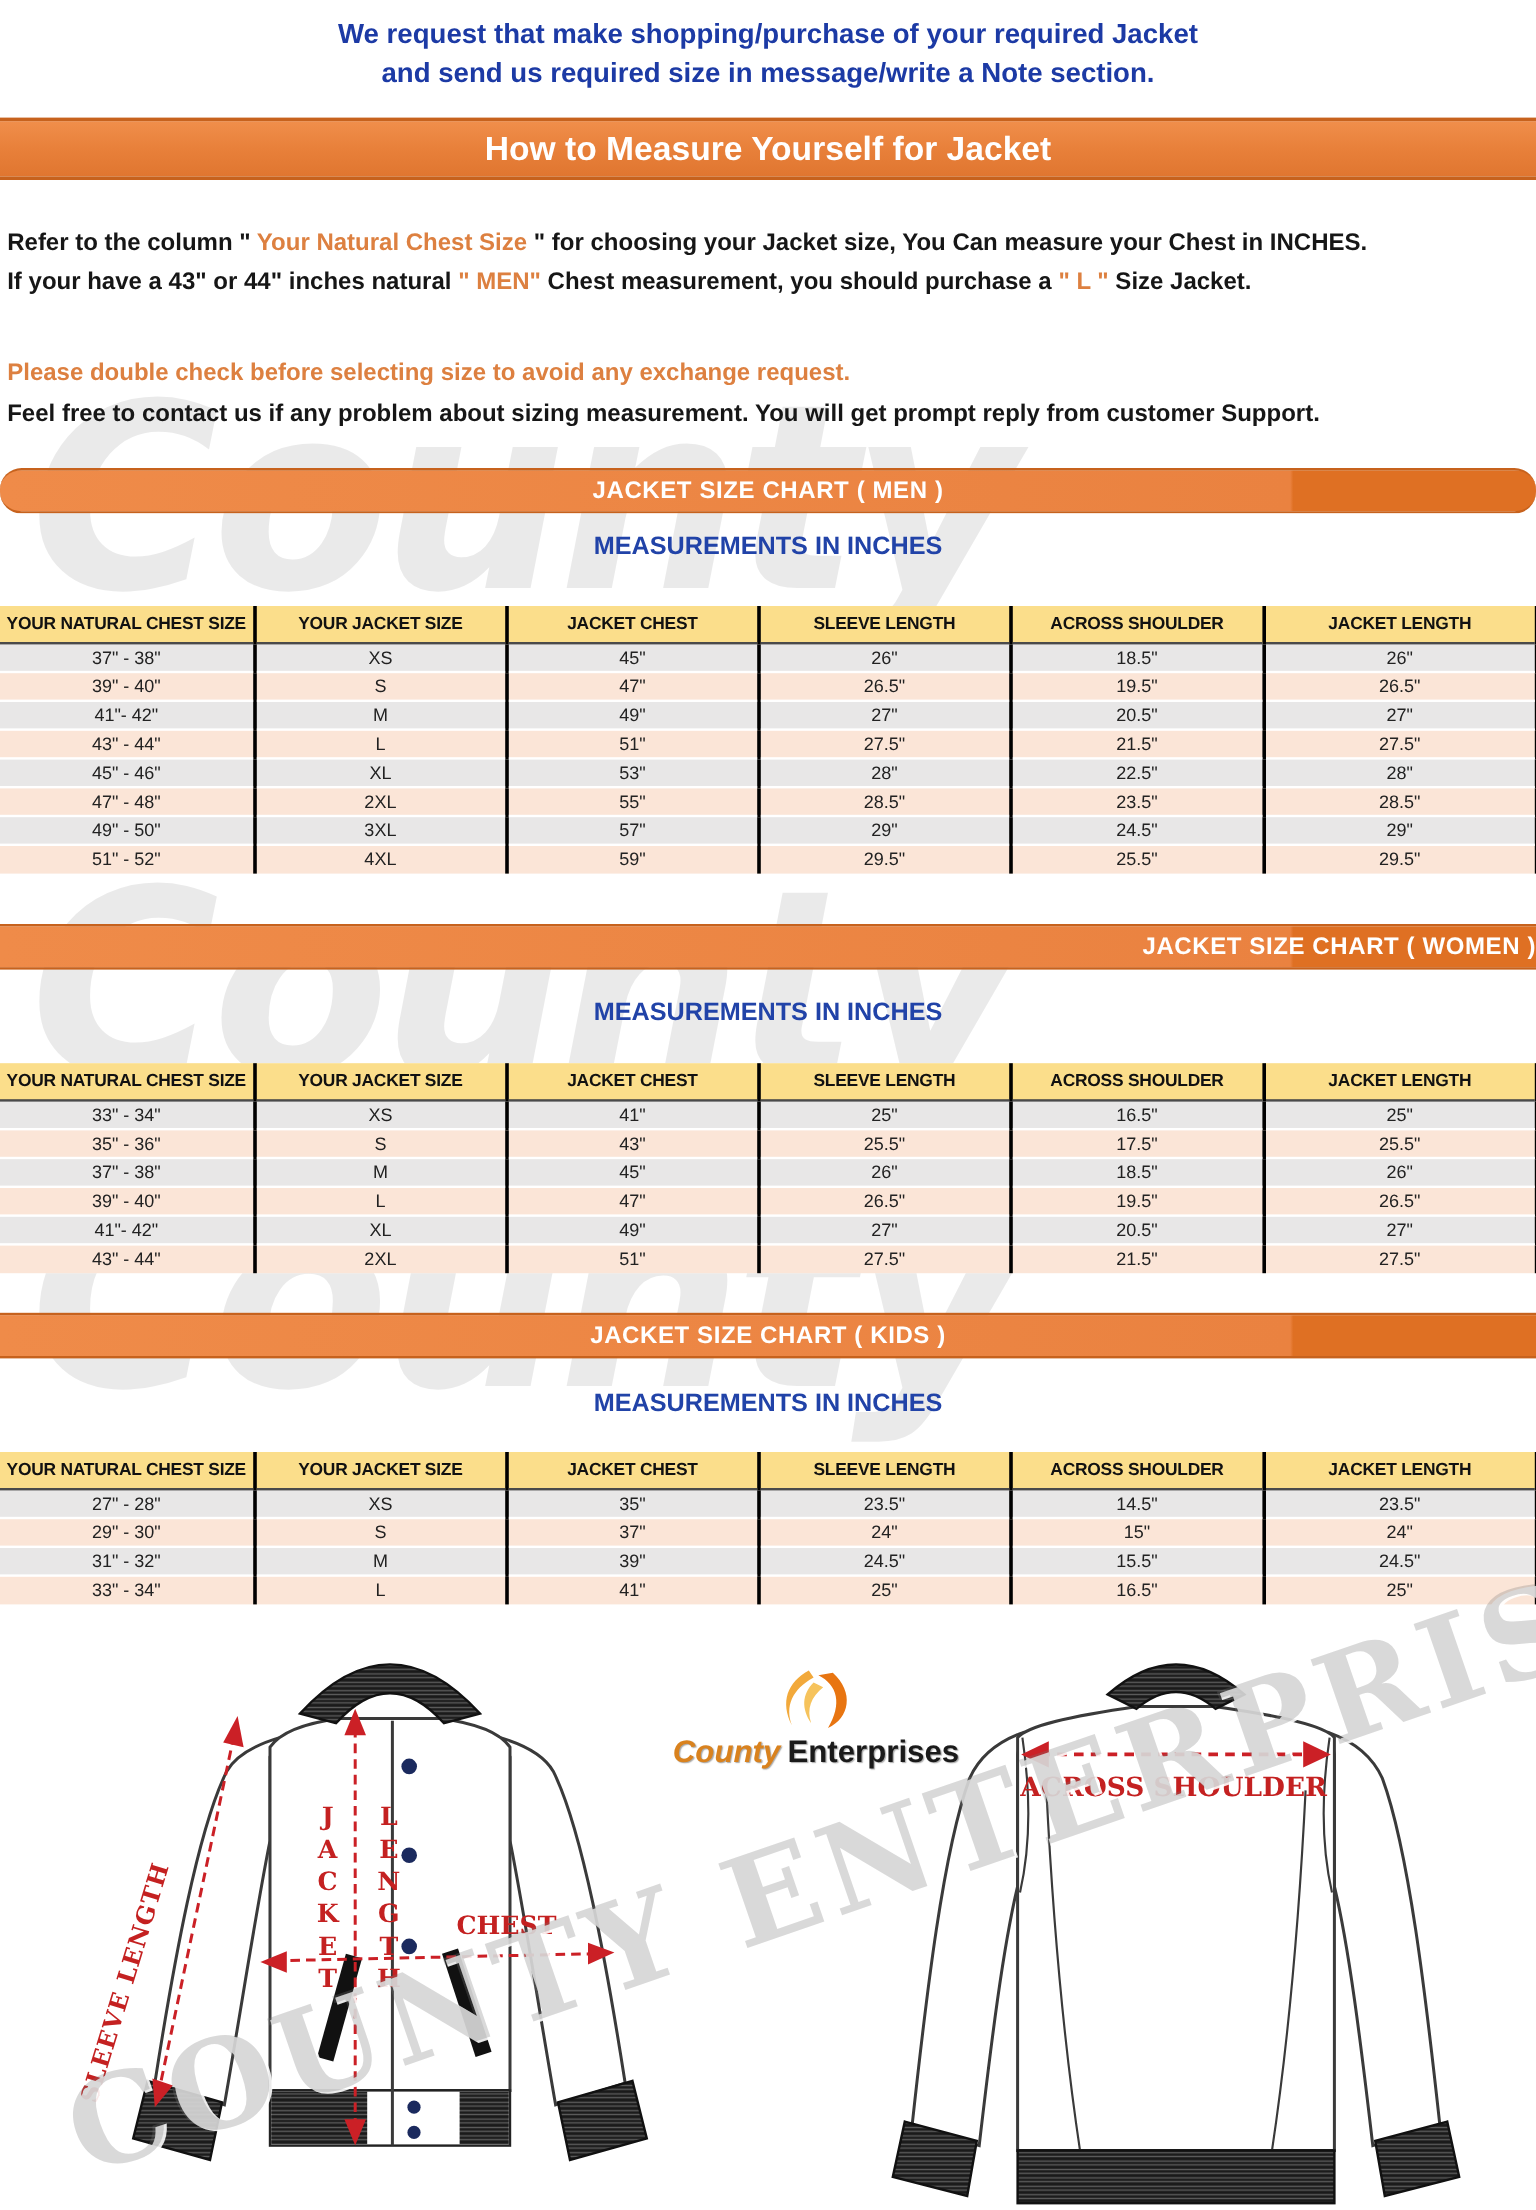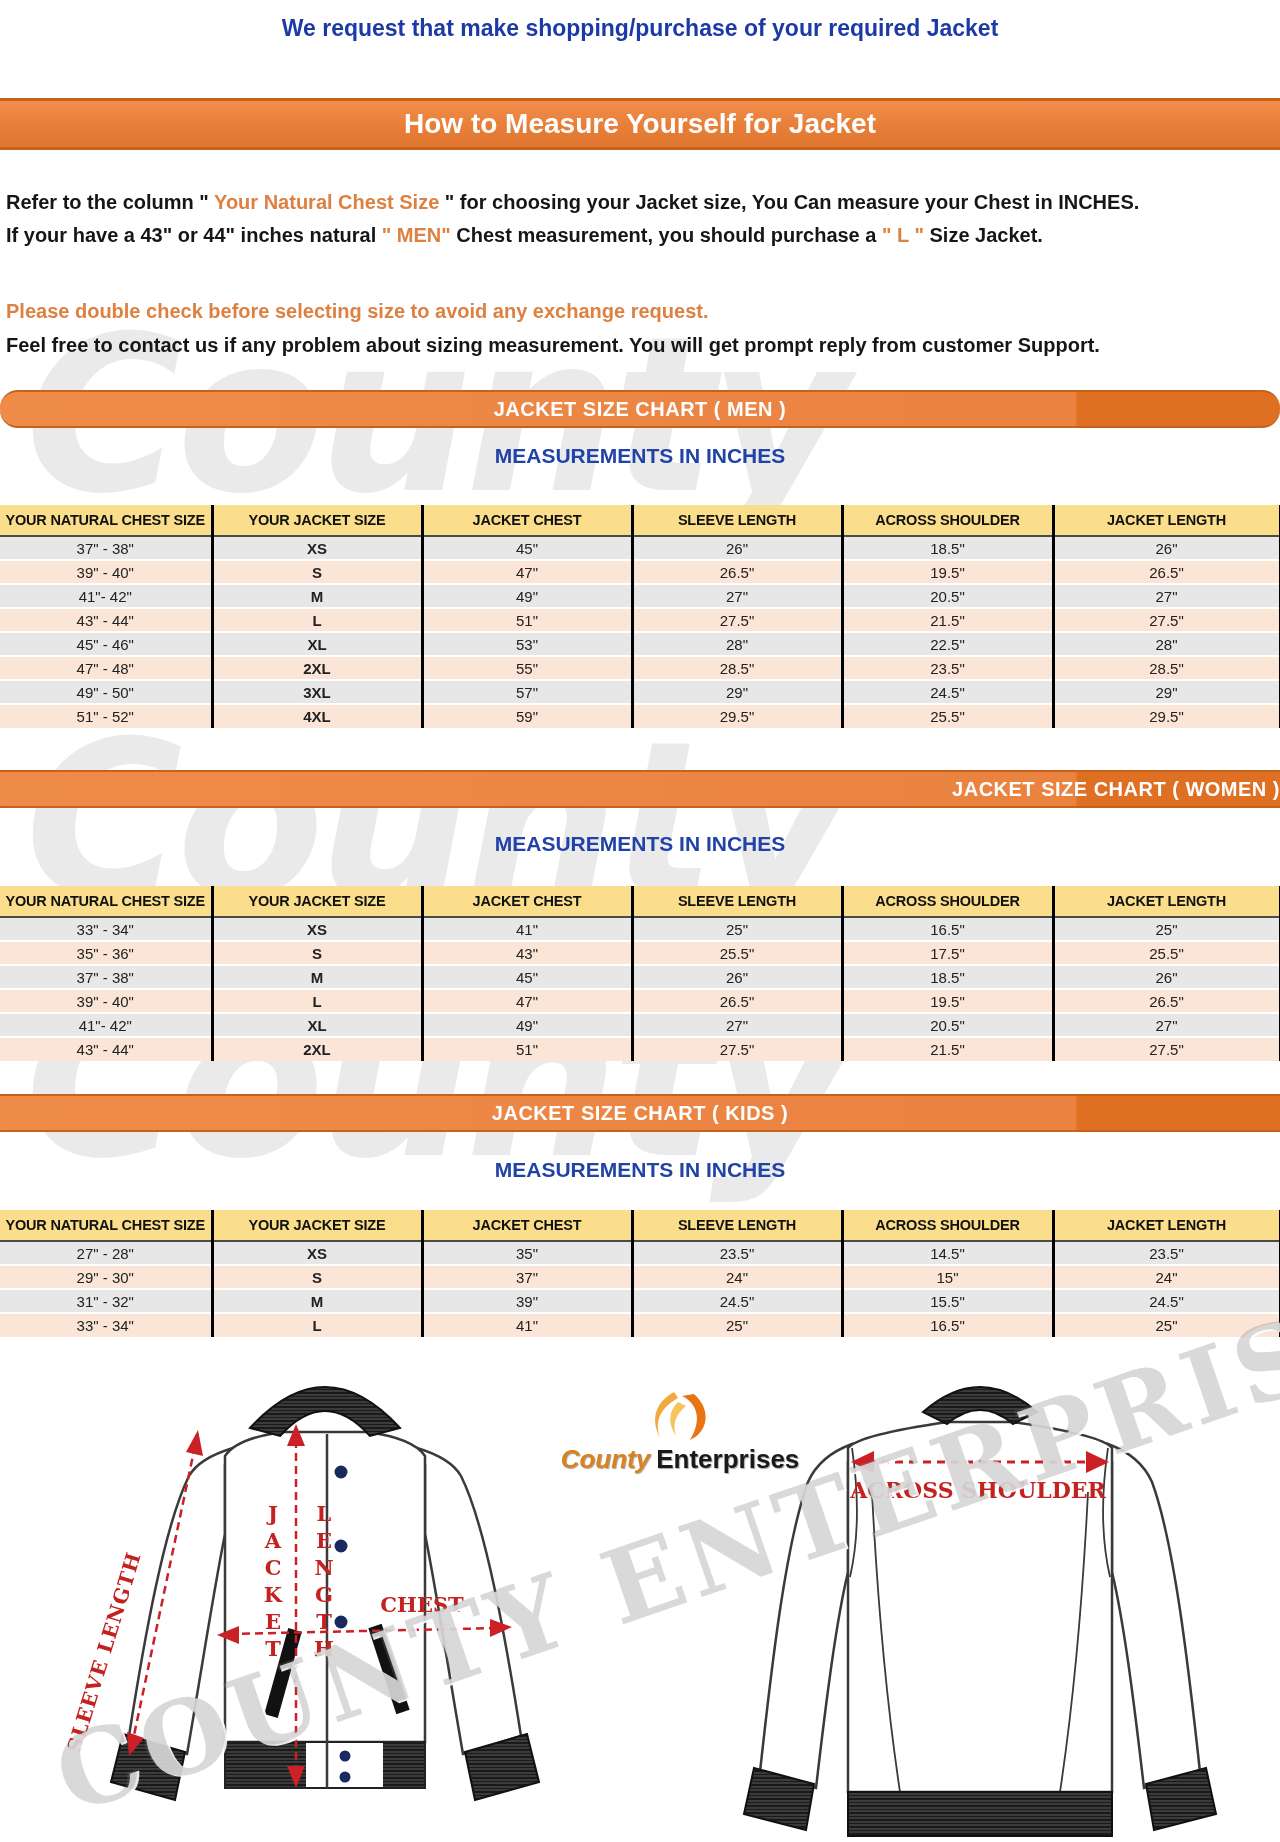--- a/index.html
+++ b/index.html
@@ -44,21 +44,21 @@
   table.size-table { position:absolute; z-index:1; left:0; width:1280px;
     border-collapse:collapse; table-layout:fixed; background:#fff; }
   .size-table th { background:#FBDE8B; color:#111; font-size:14.5px; font-weight:bold;
     height:31px; text-align:center; border-bottom:2px solid #4a4a4a; letter-spacing:-0.2px; }
   .size-table td { height:24px; font-size:15px; text-align:center; color:#222;
     border-top:2px solid #fff; }
   .size-table th + th, .size-table td + td { border-left:3px solid #000; }
   .size-table th:last-child, .size-table td:last-child { border-right:3px solid #000; }
   .size-table tbody tr:nth-child(odd) td { background:#E8E7E7; }
   .size-table tbody tr:nth-child(even) td { background:#FBE5D7; }
-  .size-table td.size-col { font-weight:bold;margin-left:26px; }
+  .size-table td.size-col { font-weight:normal;margin-left:26px; }
 
   .figure { position:absolute; z-index:1; top:1340px; left:0; width:1280px; height:502px; }
   .figure svg { position:absolute; }
 
   .red-label { position:absolute; z-index:3; color:#C42121; font-family:"DejaVu Serif", serif;
     font-weight:bold; }
   .stacked { width:24px; word-break:break-all; font-size:21px; line-height:27px; text-align:center; }
   .centered { transform:translate(-50%,-50%); white-space:nowrap; }
 
   .logo { position:absolute; z-index:2; left:555px; top:50px; width:250px; text-align:center; }
@@ -71,20 +71,21 @@
 <body>
 
 <div class="page">
 
   <div class="wm-county" style="left:25px; top:290px;">County</div>
   <div class="wm-county" style="left:25px; top:695px;">County</div>
   <div class="wm-county" style="left:25px; top:955px;">County</div>
 
   <div class="top-note">
     <div>We request that make shopping/purchase of your required Jacket</div>
+    <div>and send us required size in message/write a Note section.</div>
   </div>
 
   <div class="main-banner">
     <span>How to Measure Yourself for Jacket</span>
   </div>
 
   <div class="intro">
     <div><span>Refer to the column " </span><span class="accent">Your Natural Chest Size</span><span> " for choosing your Jacket size, You Can measure your Chest in INCHES.</span></div>
     <div><span>If your have a 43" or 44"  inches natural </span><span class="accent">" MEN"</span><span> Chest measurement, you should purchase a </span><span class="accent">" L "</span><span> Size Jacket.</span></div>
   </div>

